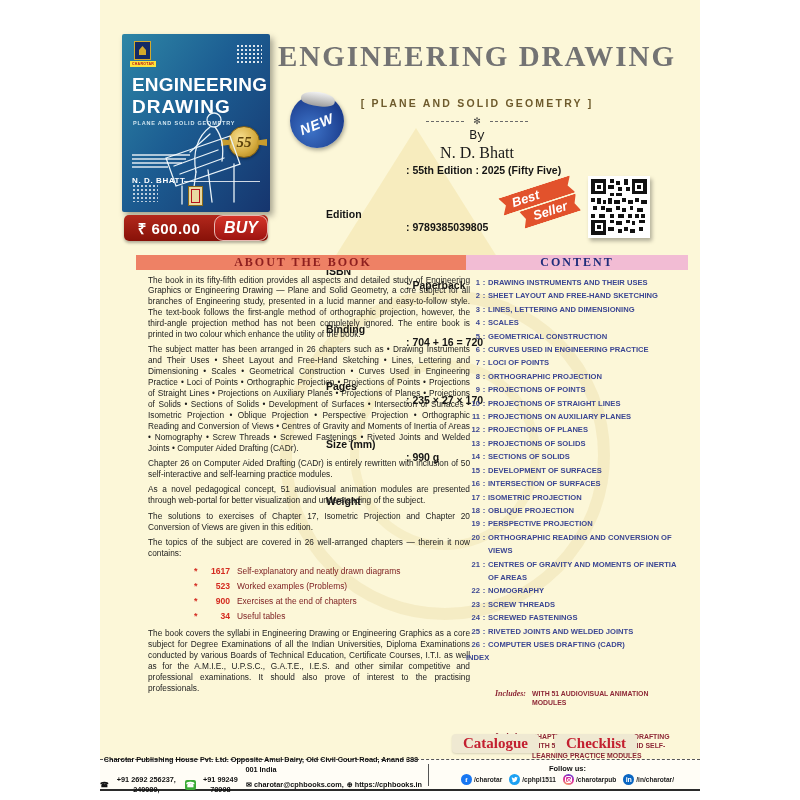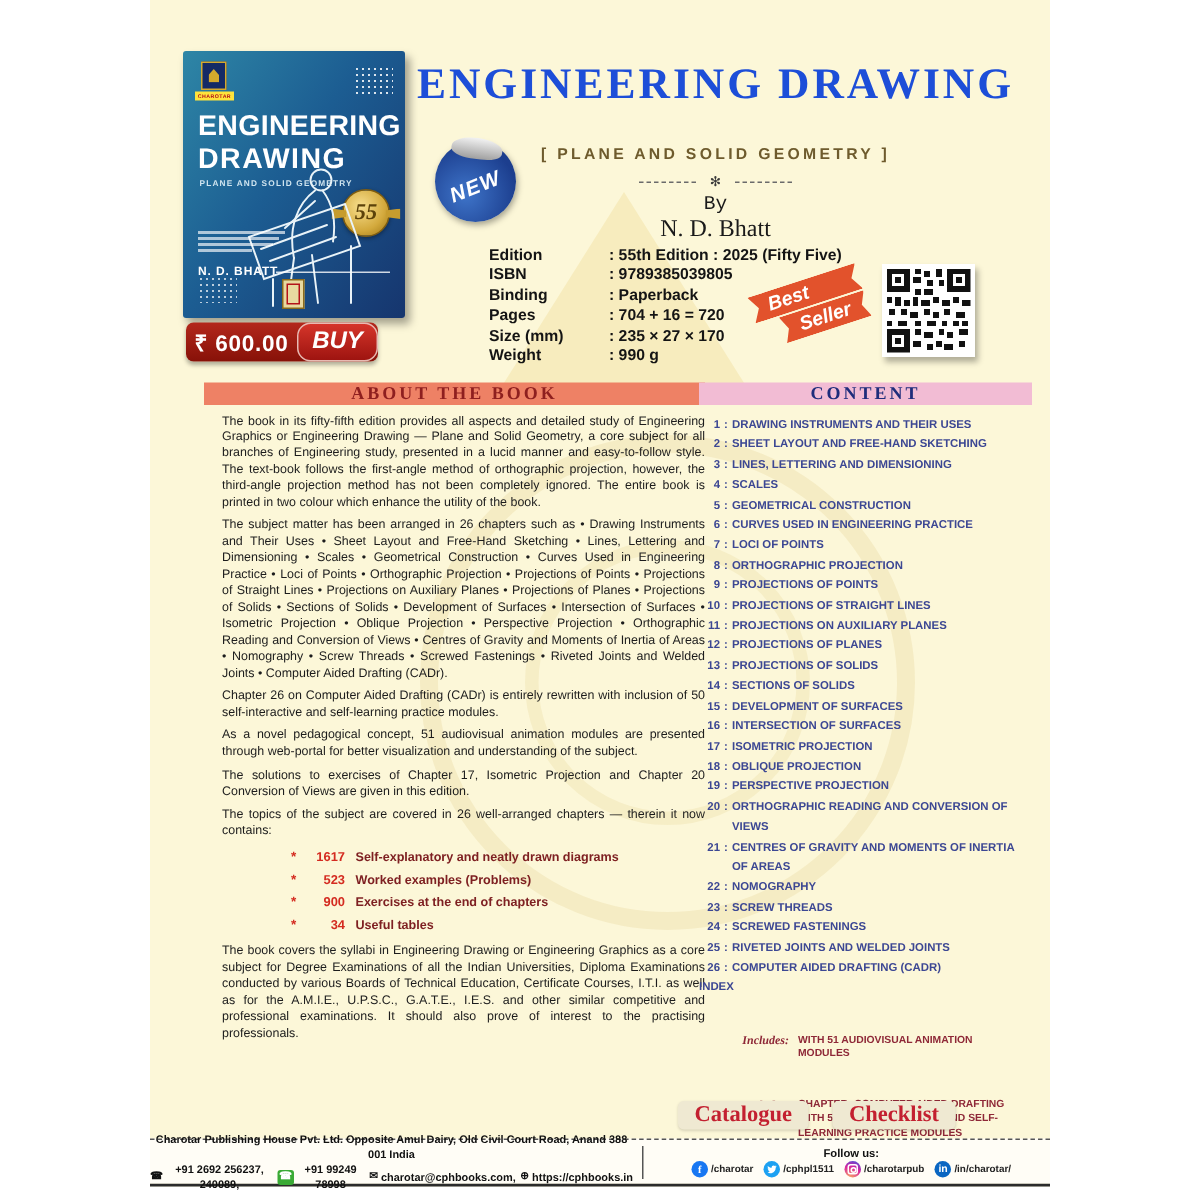--- a/index.html
+++ b/index.html
@@ -28,57 +28,57 @@
   .cover .badge55:after { right:-8px; clip-path:polygon(0 20%,100% 0,100% 100%,0 80%); }
   .cover .author { position:absolute; left:10px; top:142px; color:#fff; font-size:8px; font-weight:bold; letter-spacing:0.6px; }
   .cover .author-line { position:absolute; left:62px; top:147px; width:76px; height:1px; background:rgba(255,255,255,0.8); }
   .cover .blurb { position:absolute; left:10px; top:120px; }
   .cover .blurb i { display:block; height:1.6px; background:rgba(255,255,255,0.65); margin-bottom:2.4px; }
   .cover .stamp { position:absolute; left:66px; top:152px; width:15px; height:20px; background:#e8d9a0; border:1px solid #8a6a1c; }
   .cover .stamp:after { content:""; position:absolute; inset:2px; border:1px solid #b3121a; }
   .cover svg.illus { position:absolute; left:30px; top:72px; }
 
   
-  .pricebar { position:absolute; left:24px; top:215px; width:128px; height:26px; background:linear-gradient(#b3281c,#871108); border-radius:5px; display:flex; align-items:center; box-shadow:0 2px 3px rgba(0,0,0,0.3); }
+  .pricebar { position:absolute; left:24px; top:215px; width:144px; height:26px; background:linear-gradient(#b3281c,#871108); border-radius:5px; display:flex; align-items:center; box-shadow:0 2px 3px rgba(0,0,0,0.3); }
   .price { flex:1; color:#fff; font-size:15px; font-weight:bold; text-align:center; letter-spacing:0.5px; }
   .buy { width:54px; height:26px; background:linear-gradient(#d5352a,#9e1410); border:1px solid #e8b9b2; border-radius:9px; color:#fff; font-size:16px; font-weight:bold; font-style:italic; display:flex; align-items:center; justify-content:center; cursor:pointer; }
 
   
   .titleblock { position:absolute; left:172px; top:40px; width:410px; text-align:center; }
-  .main-title { font-family:"Liberation Serif", serif; font-weight:bold; font-size:29px; color:#1d4ed8; letter-spacing:2px; }
+  .main-title { font-family:"Liberation Serif", serif; font-weight:bold; font-size:29px; color:#737373; letter-spacing:2px; }
   .sub-title { margin-top:24px; font-size:10.5px; font-weight:bold; color:#6e5b2d; letter-spacing:2.2px; }
   .ornament { margin-top:7px; color:#3a3a3a; font-size:9px; display:flex; align-items:center; justify-content:center; }
   .orn-dash { display:inline-block; width:38px; border-top:1.6px dashed #6a6a6a; margin:0 9px; }
   .by { margin-top:2px; font-family:Liberation Mono, monospace; font-size:13px; color:#1a1a1a; }
   .author-name { margin-top:1px; font-family:"Liberation Serif", serif; font-size:16px; color:#1a1a1a; }
 
   .new-badge { position:absolute; left:190px; top:94px; width:54px; height:54px; border-radius:50%; background:radial-gradient(circle at 38% 66%, #3e74c9, #1c3e8e 70%); display:flex; align-items:center; justify-content:center; box-shadow:1px 2px 4px rgba(0,0,0,0.35); }
   .new-badge:before { content:""; position:absolute; left:11px; top:-2px; width:34px; height:14px; background:linear-gradient(#f2f2f2,#9f9f9f); border-radius:50% 50% 40% 40%; transform:rotate(8deg); }
   .new-badge span { color:#fff; font-weight:bold; font-style:italic; font-size:14px; letter-spacing:1px; transform:rotate(-22deg); margin-top:6px; }
 
   .details { position:absolute; left:226px; top:164px; }
   .details .row { display:flex; font-size:10.5px; font-weight:bold; color:#141414; line-height:13.4px; }
-  .details .lbl { width:80px; }
+  .details .lbl { width:80px;margin-top:44px; }
 
   .bestseller { position:absolute; left:402px; top:186px; transform:rotate(-18deg); }
   .bs-ribbon { background:#e2522c; color:#fff; font-weight:bold; font-style:italic; font-size:13px; padding:0 12px; height:18px; line-height:18px; clip-path:polygon(0 0,100% 0,93% 50%,100% 100%,0 100%,7% 50%); }
   .bs-ribbon.two { margin-left:16px; margin-top:1px; }
 
   .qr { position:absolute; left:488px; top:176px; width:62px; height:62px; background:#fff; padding:3px; box-shadow:2px 3px 4px rgba(0,0,0,0.3); }
 
   
   .colhead { height:15px; font-family:"Liberation Serif", serif; font-weight:bold; font-size:12px; letter-spacing:2px; text-align:center; line-height:15px; }
   .about-col { position:absolute; left:36px; top:255px; width:334px; }
   .about-col .colhead { background:#ee8165; color:#8e1f1f; }
   .about-col p { margin-top:4.5px; font-size:8.3px; line-height:10.9px; text-align:justify; color:#1c1c1c;margin-left:12px; }
   .stats { margin:5px 0 2px 58px; }
   .stat-row { display:flex; align-items:baseline; line-height:15px; }
   .stat-star { color:#d42b20; font-weight:bold; font-size:9px; width:10px; }
   .stat-num { color:#d42b20; font-weight:bold; font-size:8.6px; width:26px; text-align:right; margin-right:7px; }
-  .stat-txt { color:#7e2022; font-weight:bold; font-size:8.4px; }
+  .stat-txt { color:#7e2022; font-weight:normal; font-size:8.4px; }
 
   .content-col { position:absolute; left:366px; top:255px; width:222px; }
   .content-col .colhead { background:#f2bcd4; color:#1f2d7b; }
   .toc { margin-top:6px; }
   .toc-row { display:flex; font-size:7.6px; font-weight:bold; color:#3c4793; line-height:13.4px; }
   .toc-num { width:14px; text-align:right; flex:0 0 14px; }
   .toc-sep { width:8px; text-align:center; flex:0 0 8px; }
   .toc-txt { flex:1; }
   .toc-index { font-size:7.6px; font-weight:bold; color:#3c4793; line-height:13.4px; }
   .includes { margin-top:14px; }
@@ -420,21 +420,21 @@
           <span class="toc-txt">SCREWED FASTENINGS</span>
         </div>
           <div class="toc-row">
           <span class="toc-num">25</span>
           <span class="toc-sep">:</span>
           <span class="toc-txt">RIVETED JOINTS AND WELDED JOINTS</span>
         </div>
           <div class="toc-row">
           <span class="toc-num">26</span>
           <span class="toc-sep">:</span>
-          <span class="toc-txt">COMPUTER AIDED DRAFTING (CADR)</span>
+          <span class="toc-txt">COMPUTER USES DRAFTING (CADR)</span>
         </div>
         </div>
       <div class="toc-index">INDEX</div>
       <div class="includes">
           <div class="inc-row">
           <span class="inc-lbl">Includes:</span>
           <span class="inc-txt">WITH 51 AUDIOVISUAL ANIMATION MODULES</span>
         </div>
           <div class="inc-row">
           <span class="inc-lbl">Includes:</span>

